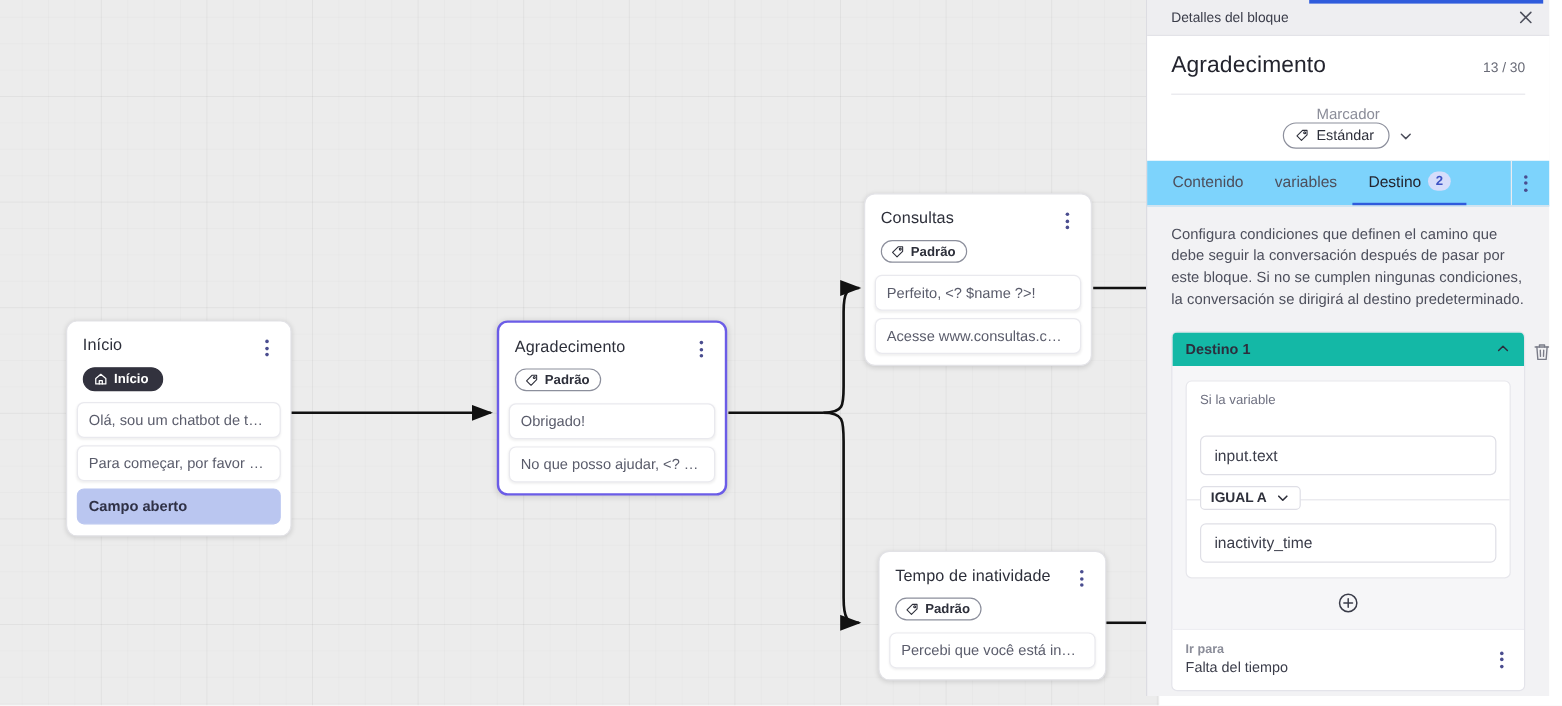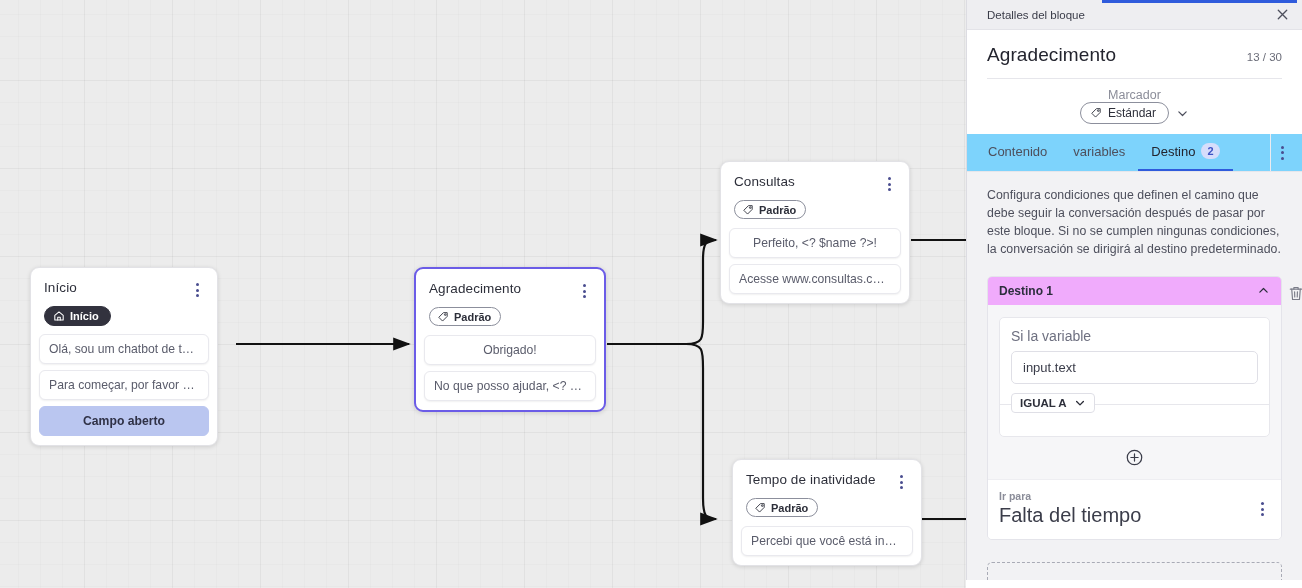--- a/index.html
+++ b/index.html
@@ -66,30 +66,29 @@
     background: #32323e; border-color: #32323e; color: #ffffff;
     padding: 3px 11px 3px 8px;
   }
   .tag-ico { width: 12px; height: 12px; display: block; }
   .node-body { padding: 8px 8px 9px 8px; display: flex; flex-direction: column; gap: 6px; }
   .row-item {
     background: #ffffff; border: 1px solid #e9e9ee; border-radius: 6px;
     padding: 7px 9px; font-size: 12.2px; color: #5a5c6b;
     white-space: nowrap; overflow: hidden; text-overflow: ellipsis;
     box-shadow: 0 1px 2px rgba(0,0,0,0.06);
-    text-align: center;
   }
   .row-item.hl {
     background: #bac6f0; border-color: #bac6f0; color: #2f3146; font-weight: 700;
     box-shadow: none;
   }
 
   
   #panel {
-    position: absolute; right: 0; top: 0; width: 336px; height: 580px;
+    position: absolute; right: 11px; top: 0; width: 336px; height: 580px;
     background: #f2f2f4; border-left: 1px solid #dcdce2;
     display: flex; flex-direction: column;
   }
   #panel-topbar {
     height: 30px; flex: none; background: #eeeef1;
     border-bottom: 1px solid #e3e3e8;
     display: flex; align-items: center; justify-content: space-between;
     padding: 0 10px 0 20px; position: relative;
   }
   #panel-topbar .tb-title { font-size: 11.5px; color: #3a3c49; }
@@ -146,30 +145,30 @@
     font-size: 12.3px; line-height: 18px; color: #4d4f5c;
     padding: 14px 0 0 0; letter-spacing: .05px;
   }
 
   .dest-card {
     margin-top: 18px; background: #f6f6f8;
     border-radius: 5px; border: 1px solid #e4e4ea; overflow: hidden;
     position: relative;
   }
   .dest-head {
-    background: #f0abfc; padding: 7px 11px;
+    background: #14b8a6; padding: 7px 11px;
     display: flex; align-items: flex-start; justify-content: space-between;
   }
   .dest-head-title { font-size: 12px; font-weight: 700; color: #2c2e3d; }
   .dest-inner { padding: 12px 11px 0 11px; }
   .cond-box {
     background: #ffffff; border: 1px solid #e7e7ec; border-radius: 5px;
     padding: 10px 11px 12px 11px; position: relative;
   }
-  .cond-label { font-size: 14px; color: #6e7080; margin-bottom: 7px; }
+  .cond-label { font-size: 11px; color: #6e7080; margin-bottom: 23px; }
   .cond-input {
     border: 1px solid #dfdfe6; border-radius: 5px; background: #fff;
     padding: 8px 11px; font-size: 13px; color: #3b3d4a;
   }
   .op-row { position: relative; height: 23px; margin: 9px 0 8px 0; }
   .op-rule { position: absolute; left: -11px; right: -11px; top: 11px; height: 1px; background: #e7e7ec; }
   .op-select {
     position: relative; display: inline-flex; align-items: center; gap: 7px;
     background: #fff; border: 1px solid #dfdfe6; border-radius: 4px;
     padding: 3px 8px; font-size: 11.5px; font-weight: 700; color: #2d2f3a;
@@ -179,21 +178,21 @@
     display: flex; align-items: center; justify-content: center;
     padding: 11px 0 12px 0; cursor: pointer;
   }
   .circle-plus { width: 19px; height: 19px; display: block; }
   .goto-box {
     background: #ffffff; padding: 10px 11px 12px 11px;
     display: flex; align-items: center; justify-content: space-between;
     border-top: 1px solid #eeeef2;
   }
   .goto-label { font-size: 10.5px; color: #8b8d99; font-weight: 700; }
-  .goto-value { font-size: 20px; color: #3b3d4a; margin-top: 2px; }
+  .goto-value { font-size: 12px; color: #3b3d4a; margin-top: 2px; }
   .trash-btn {
     position: absolute; right: -22px; top: 9px;
     width: 16px; height: 17px; cursor: pointer;
   }
   .dest-wrap { position: relative; padding-right: 0; }
 
   .add-dest {
     margin: 22px 0 0 0; border: 1.5px dashed #a9abb6; border-radius: 5px;
     background: transparent; width: 100%;
     padding: 15px 0; font-size: 13px; font-weight: 700; color: #23242e;
@@ -218,21 +217,21 @@
       <path d="M236,344 L409,344" stroke="#111111" stroke-width="2.2" fill="none" marker-end="url(#arrow)"></path>
 
       <path d="M607,344 L686,344" stroke="#111111" stroke-width="2.2" fill="none"></path>
       <path d="M686,344 C703,344 703,338 703,322 L703,260 C703,243 706,240 716,240" stroke="#111111" stroke-width="2.2" fill="none" marker-end="url(#arrow)"></path>
       <path d="M686,344 C703,344 703,350 703,368 L703,498 C703,516 706,519 716,519" stroke="#111111" stroke-width="2.2" fill="none" marker-end="url(#arrow)"></path>
 
       <path d="M911,240 L966,240" stroke="#111111" stroke-width="2.2" fill="none"></path>
       <path d="M911,519 L966,519" stroke="#111111" stroke-width="2.2" fill="none"></path>
     </svg>
 
-    <div class="node" style="left:30px; top:267px; width:188px;">
+    <div class="node" style="left:55px; top:267px; width:188px;">
       <div class="node-head">
         <div class="node-title">Início</div>
         <div class="kebab">
             <i></i>
             <i></i>
             <i></i>
           </div>
       </div>
       <div class="node-tagrow">
         <span class="tag-pill home">
@@ -395,20 +394,21 @@
               <div class="cond-input">input.text</div>
               <div class="op-row">
                 <div class="op-rule"></div>
                 <span class="op-select">
                   <span>IGUAL A</span>
                   <svg width="12" height="12" viewBox="0 0 16 16" fill="none" stroke="#2d2f3a" stroke-width="1.8" stroke-linecap="round" stroke-linejoin="round">
                     <path d="M3.5 6 L8 10.5 L12.5 6"></path>
                   </svg>
                 </span>
               </div>
+              <div class="cond-input">inactivity_time</div>
             </div>
 
             <div class="add-cond">
               <svg class="circle-plus" viewBox="0 0 20 20" fill="none" stroke="#3a3c49" stroke-width="1.3" stroke-linecap="round">
                 <circle cx="10" cy="10" r="7.6"></circle>
                 <path d="M10 6.2 L10 13.8 M6.2 10 L13.8 10"></path>
               </svg>
             </div>
           </div>
 

